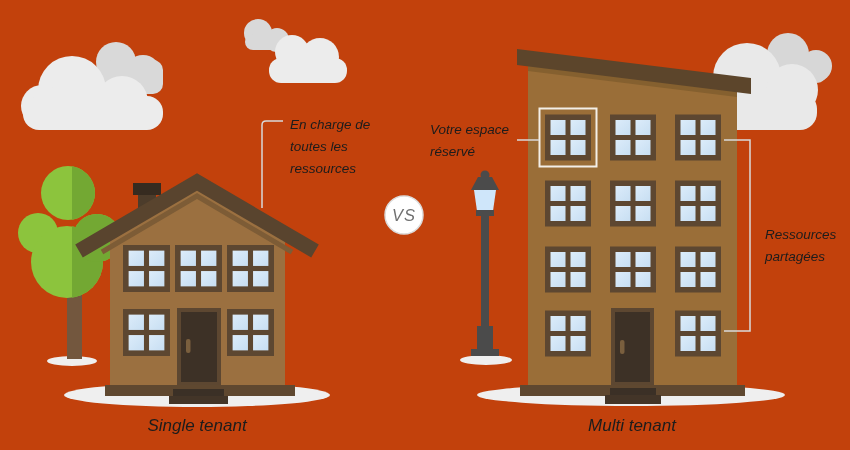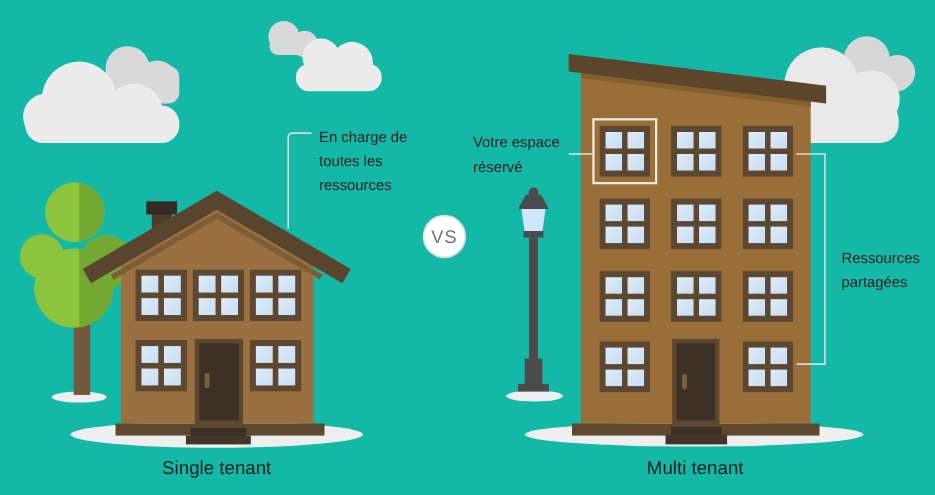--- a/index.html
+++ b/index.html
@@ -5,22 +5,23 @@
   html, body {
     margin: 0;
     padding: 0;
     background: #ffffff;
     font-family: "Liberation Sans", sans-serif;
   }
   .canvas {
     position: relative;
     width: 850px;
     height: 450px;
-    background: #14b8a6;
+    background: #c2410c;
     overflow: hidden;
+    font-style: italic;
   }
   svg { display: block; }
   text {
     font-family: "Liberation Sans", sans-serif;
     fill: #1c1c1c;
   }
   .annotation-text { font-size: 13.5px; }
   .scene-label { font-size: 17px; }
   .vs-text {
     font-size: 16.5px;

